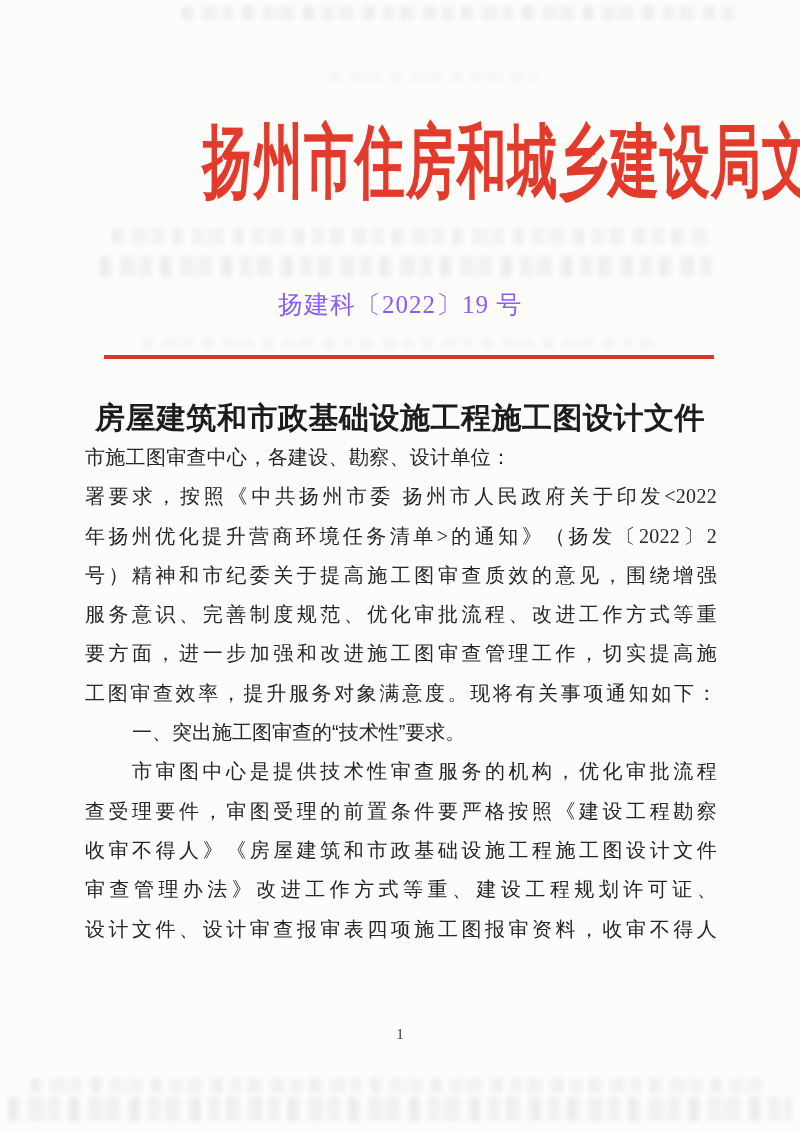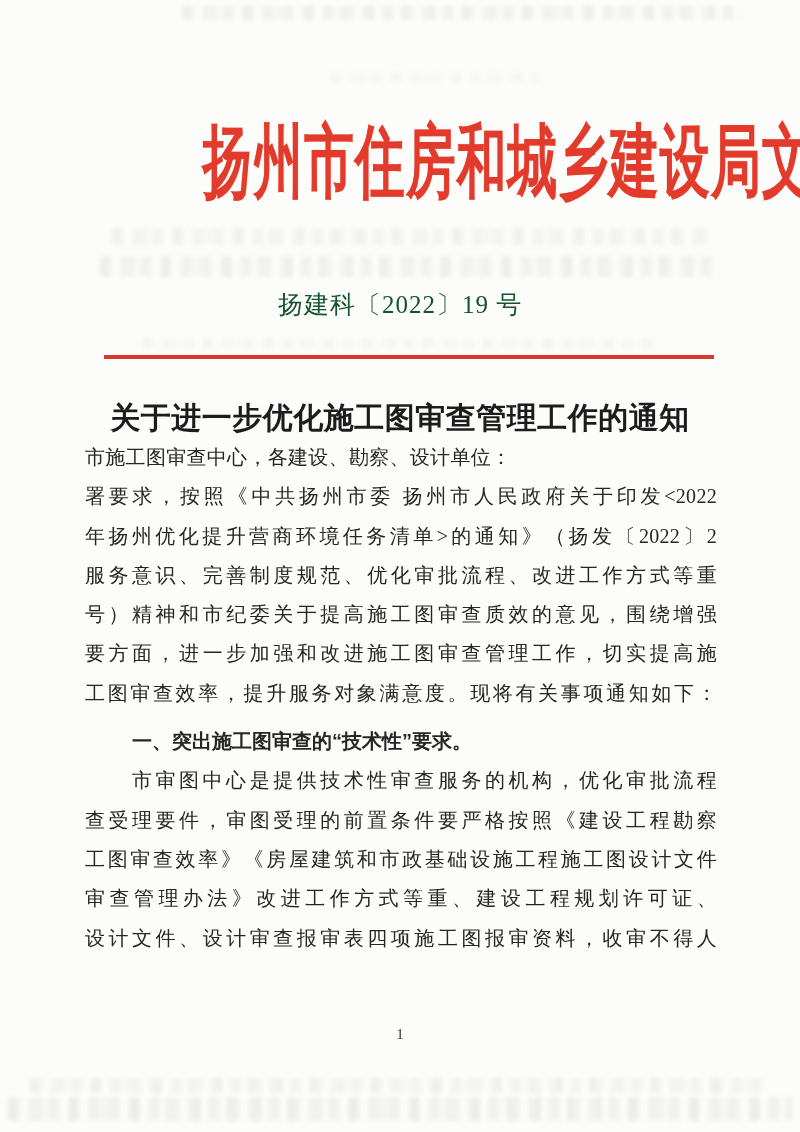--- a/index.html
+++ b/index.html
@@ -37,21 +37,21 @@
     font-weight:700;
     color:#e23b2c;
     letter-spacing:2px;
     transform:scaleX(0.62);
     transform-origin:center;
     text-shadow:0 0 1px rgba(226,59,44,.55);
   }
   .doc-number {
     position:absolute; top:288px; left:0; width:100%;
     text-align:center;
-    font-size:25px; color:#14532d;
+    font-size:25px; color:#8b5cf6;
     letter-spacing:1px;
   }
   .red-line {
     position:absolute; top:355px; left:104px;
     width:610px; height:4px;
     background:#d6382c;
   }
   .doc-title {
     position:absolute; top:378px; left:0; width:100%;
     text-align:center;
@@ -69,24 +69,23 @@
     line-height:39.3px;
     height:39.3px;
     letter-spacing:0.3px;
   }
   .line.fill {
     text-align:justify;
     text-align-last:justify;
   }
   .line.indent { text-indent:47px; }
   .line.bold {
-    font-weight:bold;
+    font-weight:normal;
     font-family:"Liberation Sans", sans-serif;
     letter-spacing:0;
-    margin-top:9px;
   }
   .page-num {
     position:absolute; top:1026px; left:0; width:100%;
     text-align:center;
     font-size:15px; color:#3a3a3a;
     font-family:"Liberation Serif", serif;
   }
 </style>
 </head>
 <body>
@@ -102,33 +101,33 @@
   <div class="bleed b7"></div>
 
   <div class="org-title-wrap">
     <span class="org-title">扬州市住房和城乡建设局文件</span>
   </div>
 
   <div class="doc-number">扬建科〔2022〕19 号</div>
 
   <div class="red-line"></div>
 
-  <h1 class="doc-title">关于进一步优化施工图审查管理工作的通知</h1>
+  <h1 class="doc-title">房屋建筑和市政基础设施工程施工图设计文件</h1>
 
   <div class="body" id="body-lines">
       <div class="line">市施工图审查中心，各建设、勘察、设计单位：</div>
       <div class="line fill">署要求，按照《中共扬州市委 扬州市人民政府关于印发&lt;2022</div>
       <div class="line fill">年扬州优化提升营商环境任务清单&gt;的通知》（扬发〔2022〕2</div>
+      <div class="line fill">号）精神和市纪委关于提高施工图审查质效的意见，围绕增强</div>
       <div class="line fill">服务意识、完善制度规范、优化审批流程、改进工作方式等重</div>
-      <div class="line fill">号）精神和市纪委关于提高施工图审查质效的意见，围绕增强</div>
       <div class="line fill">要方面，进一步加强和改进施工图审查管理工作，切实提高施</div>
       <div class="line fill">工图审查效率，提升服务对象满意度。现将有关事项通知如下：</div>
       <div class="line indent bold">一、突出施工图审查的“技术性”要求。</div>
       <div class="line indent fill">市审图中心是提供技术性审查服务的机构，优化审批流程</div>
       <div class="line fill">查受理要件，审图受理的前置条件要严格按照《建设工程勘察</div>
-      <div class="line fill">工图审查效率》《房屋建筑和市政基础设施工程施工图设计文件</div>
+      <div class="line fill">收审不得人》《房屋建筑和市政基础设施工程施工图设计文件</div>
       <div class="line fill">审查管理办法》改进工作方式等重、建设工程规划许可证、</div>
       <div class="line fill">设计文件、设计审查报审表四项施工图报审资料，收审不得人</div>
     </div>
 
   <div class="page-num">1</div>
 
 </div>
 
 </body></html>

